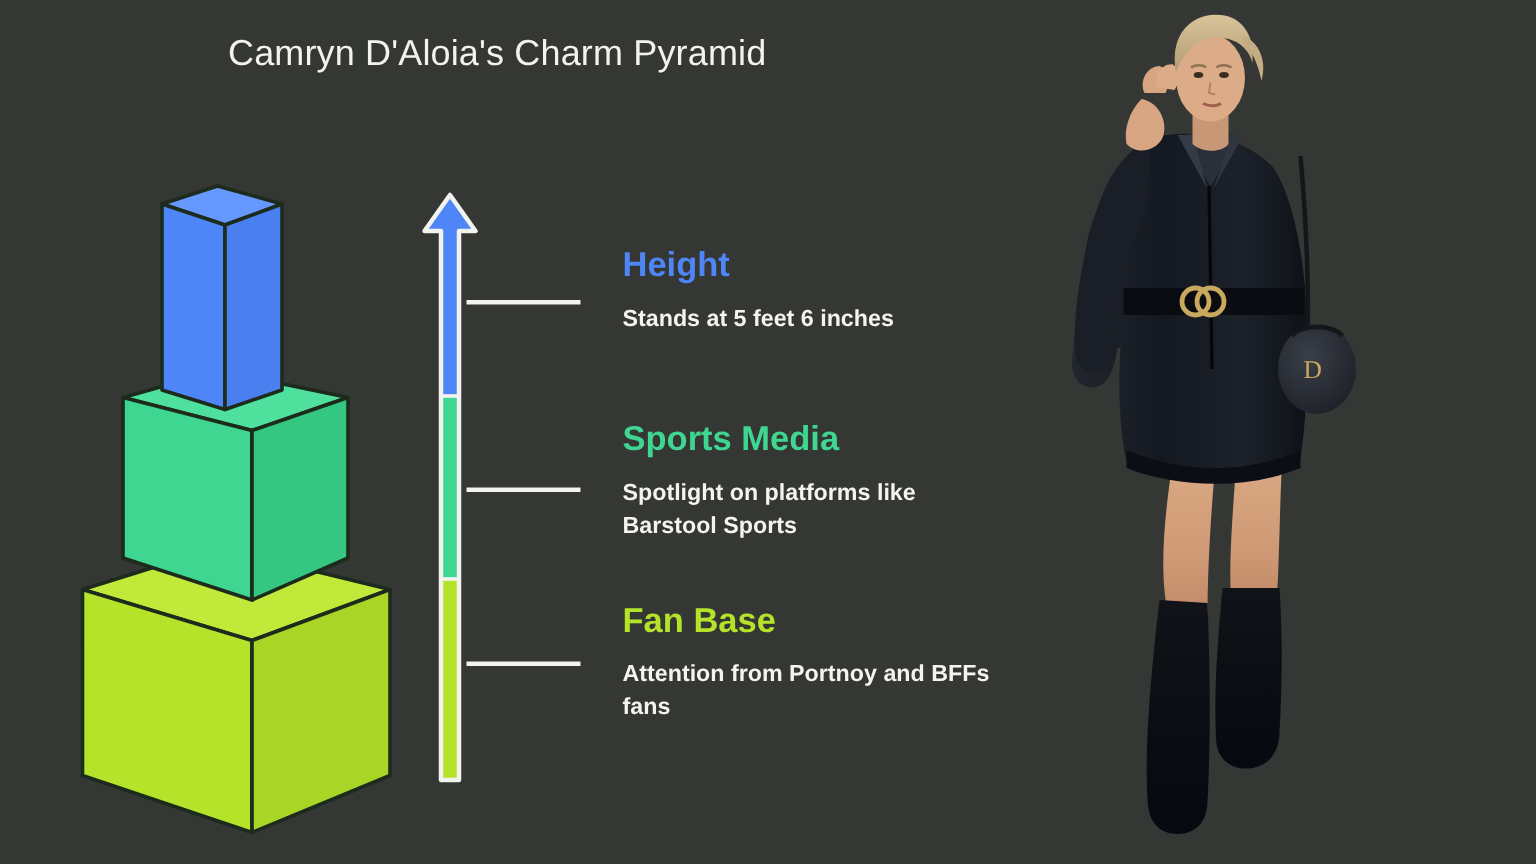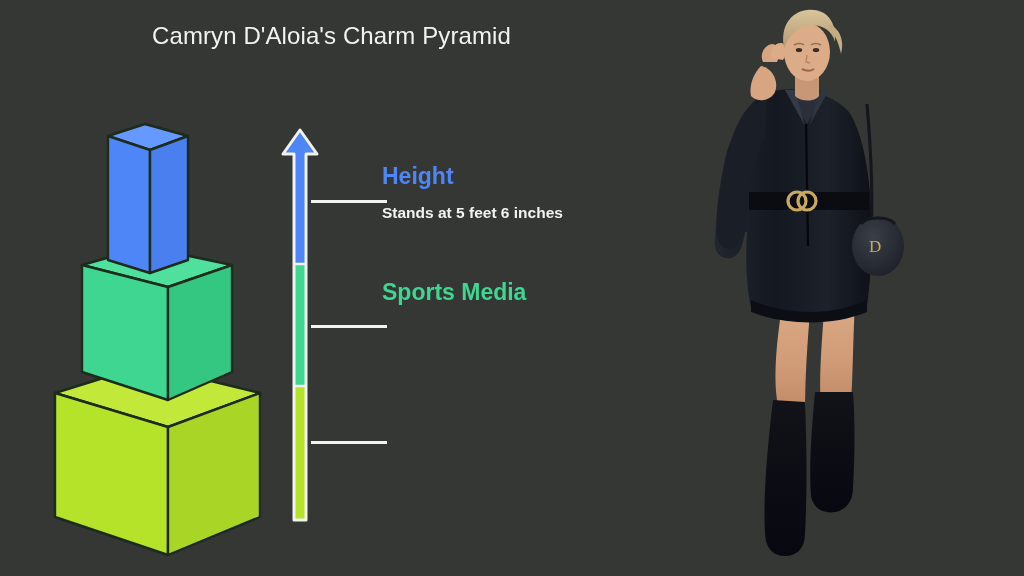--- a/index.html
+++ b/index.html
@@ -63,21 +63,21 @@
     background: #f2f2ef;
     left: 311px;
   }
   .connector.c0 { top: 200px; width: 76px; }
   .connector.c1 { top: 325px; width: 76px; }
   .connector.c2 { top: 441px; width: 76px; }
 
   
   .section {
     position: absolute;
-    left: 382px;
+    left: 415px;
     width: 262px;
   }
   .section.s0 { top: 163px; }
   .section.s1 { top: 279px; }
   .section.s2 { top: 400px; }
 
   .section-heading {
     font-size: 23px;
     font-weight: bold;
     line-height: 1.18;
@@ -169,23 +169,26 @@
   <div class="connector c1"></div>
   <div class="connector c2"></div>
 
   <div class="section s0">
     <div class="section-heading" style="color: rgb(79, 134, 247);">Height</div>
     <div class="section-body">Stands at 5 feet 6 inches</div>
   </div>
 
   <div class="section s1">
     <div class="section-heading" style="color: rgb(62, 214, 144);">Sports Media</div>
+    <div class="section-body">Spotlight on platforms like Barstool Sports</div>
   </div>
 
   <div class="section s2">
+    <div class="section-heading" style="color: rgb(181, 227, 42);">Fan Base</div>
+    <div class="section-body">Attention from Portnoy and BFFs fans</div>
   </div>
 
   <div id="photo">
     <svg width="369" height="576" viewBox="0 0 369 576" xmlns="http://www.w3.org/2000/svg">
       <defs>
         <linearGradient id="jacketG" x1="0" y1="0" x2="1" y2="0">
           <stop offset="0%" stop-color="#22262e"></stop>
           <stop offset="38%" stop-color="#141820"></stop>
           <stop offset="72%" stop-color="#1c212a"></stop>
           <stop offset="100%" stop-color="#0e1117"></stop>

